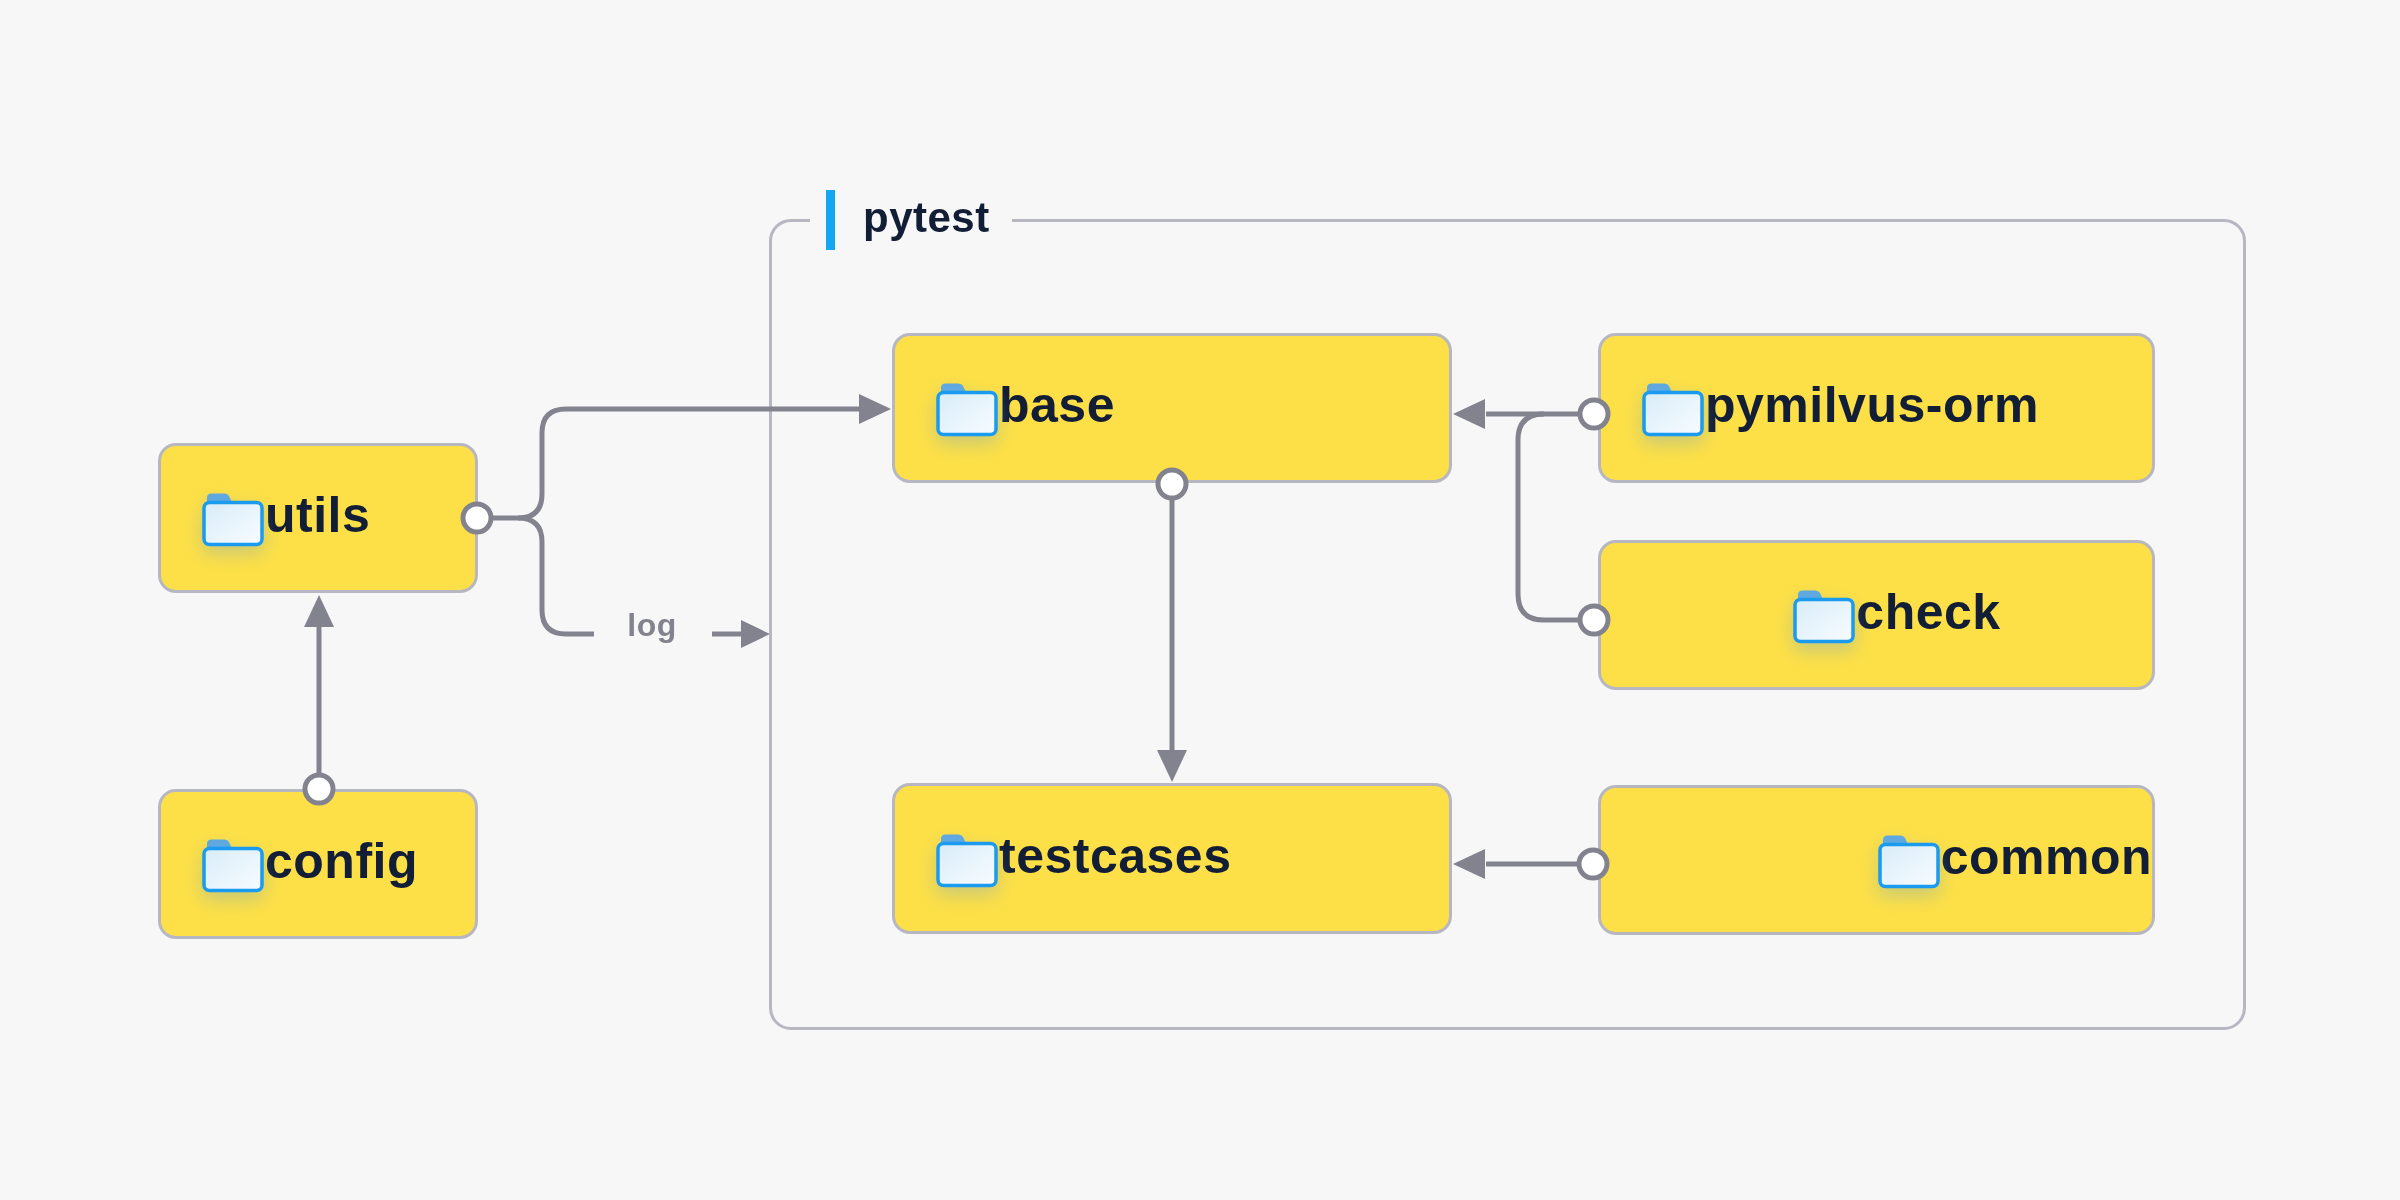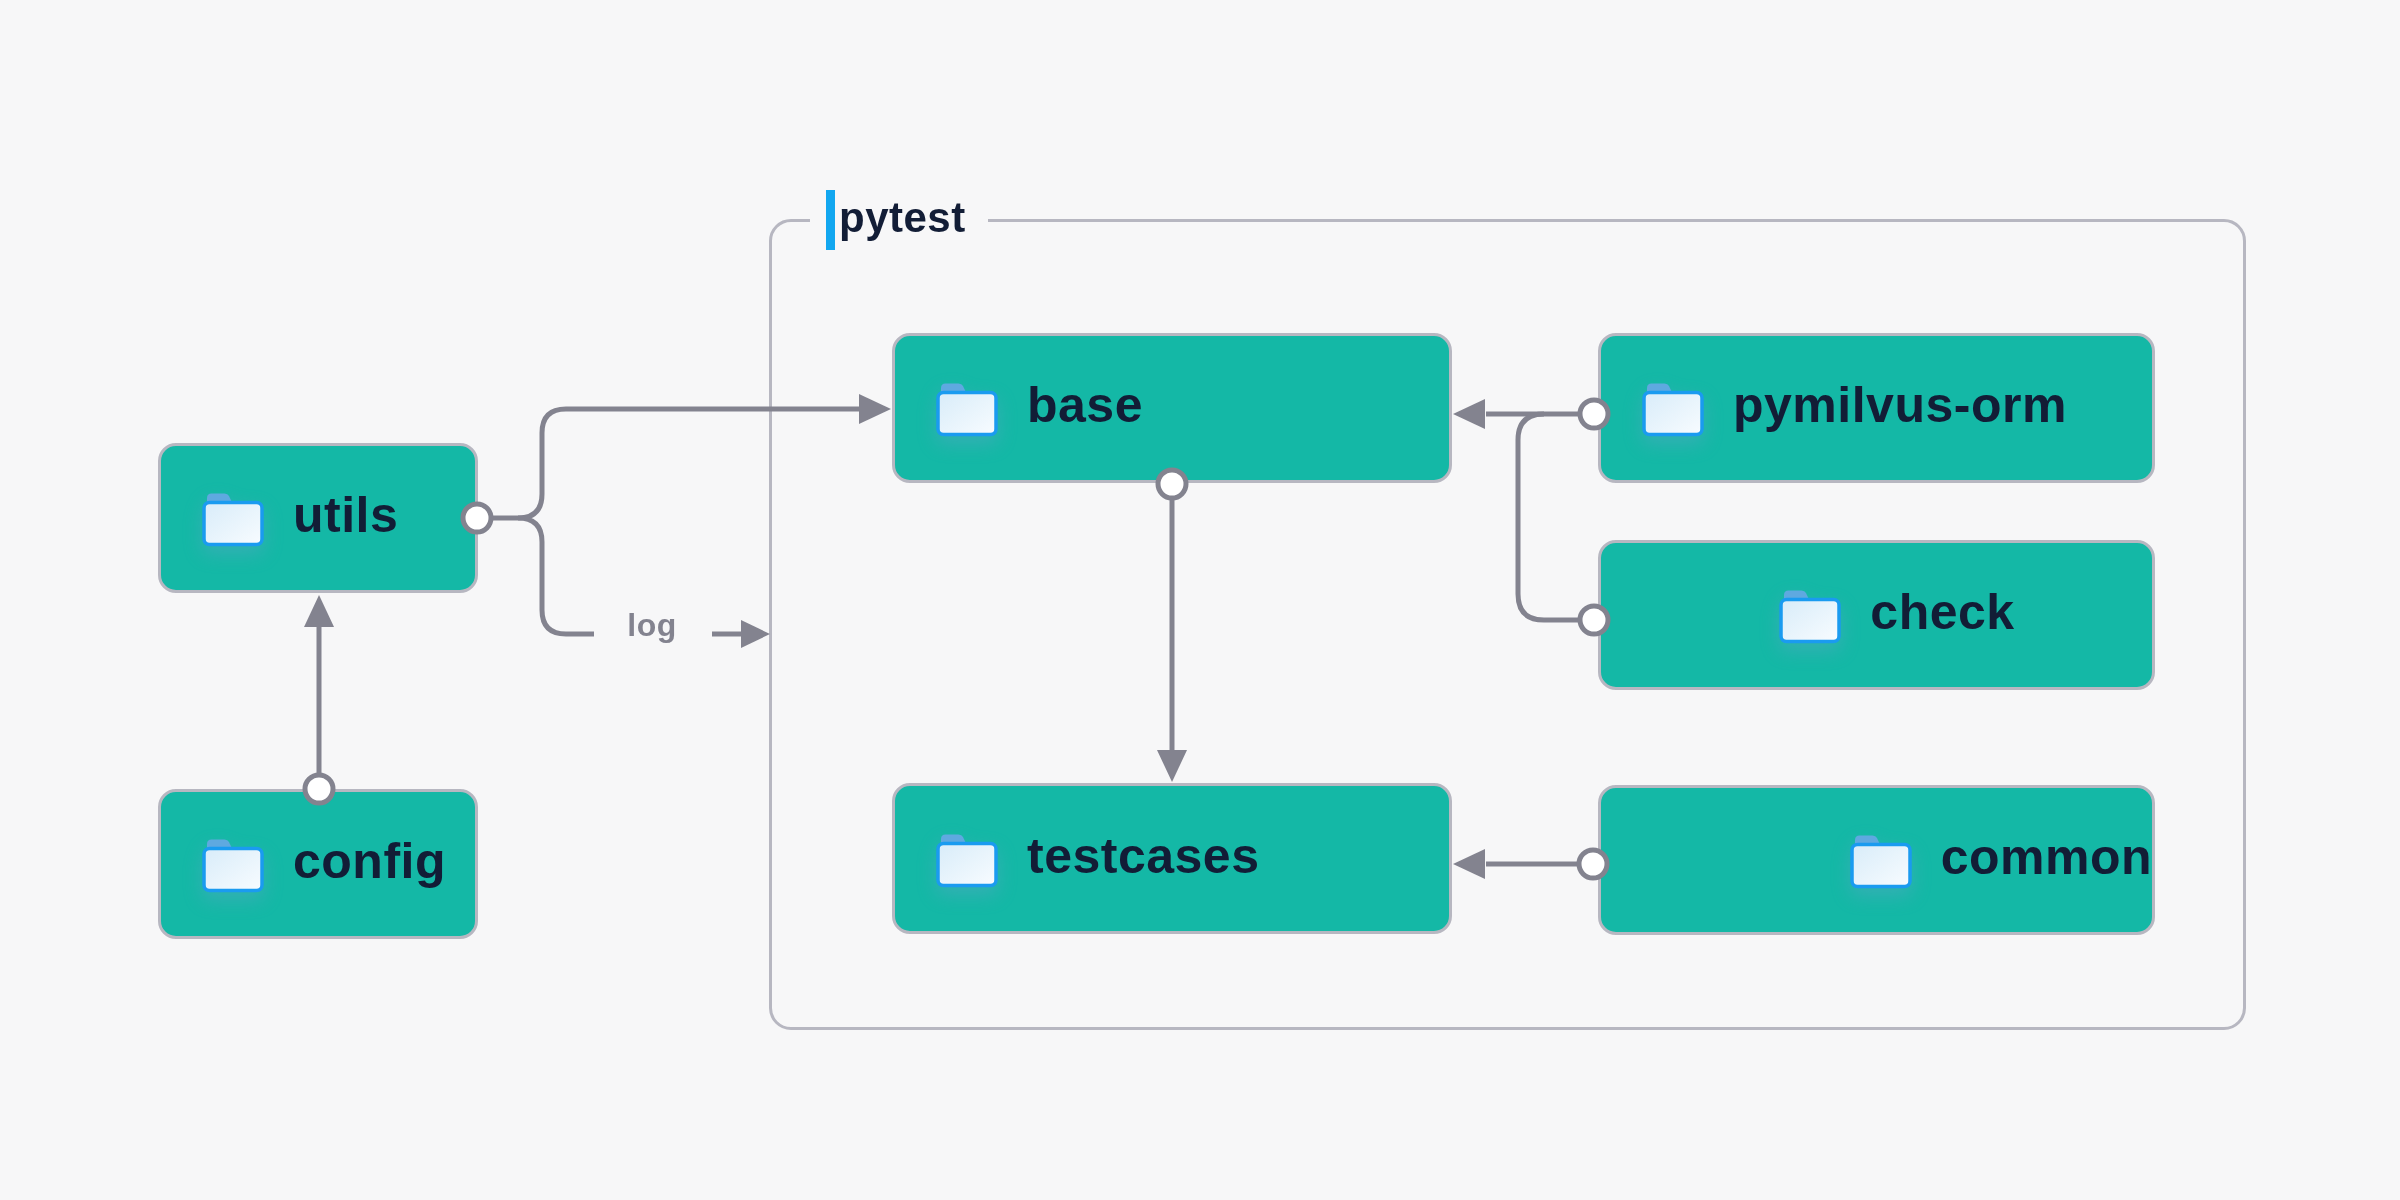--- a/index.html
+++ b/index.html
@@ -32,21 +32,21 @@
     box-sizing: border-box;
     z-index: 1;
   }
   .group-label {
     position: absolute;
     left: 38px;
     top: -35px;
     height: 66px;
     display: flex;
     align-items: center;
-    gap: 4px;
+    gap: 28px;
     background: #f7f7f8;
     padding: 0 22px 0 16px;
     z-index: 4;
   }
   .group-accent-bar {
     width: 9px;
     height: 60px;
     background: #12a7f0;
     flex: 0 0 auto;
   }
@@ -54,28 +54,27 @@
     font-size: 42px;
     font-weight: 700;
     color: #121d36;
     letter-spacing: 0.5px;
     line-height: 1;
     padding-bottom: 4px;
   }
   
   .node {
     position: absolute;
-    background: #14b8a6;
+    background: #fde047;
     border: 3px solid #b7b7c1;
     border-radius: 18px;
     box-sizing: border-box;
     display: flex;
     align-items: center;
     padding-left: 40px;
-    gap: 28px;
     z-index: 2;
   }
   .node-label {
     font-size: 50px;
     font-weight: 700;
     color: #121d36;
     letter-spacing: 0.5px;
     line-height: 1;
     padding-bottom: 6px;
     white-space: nowrap;

